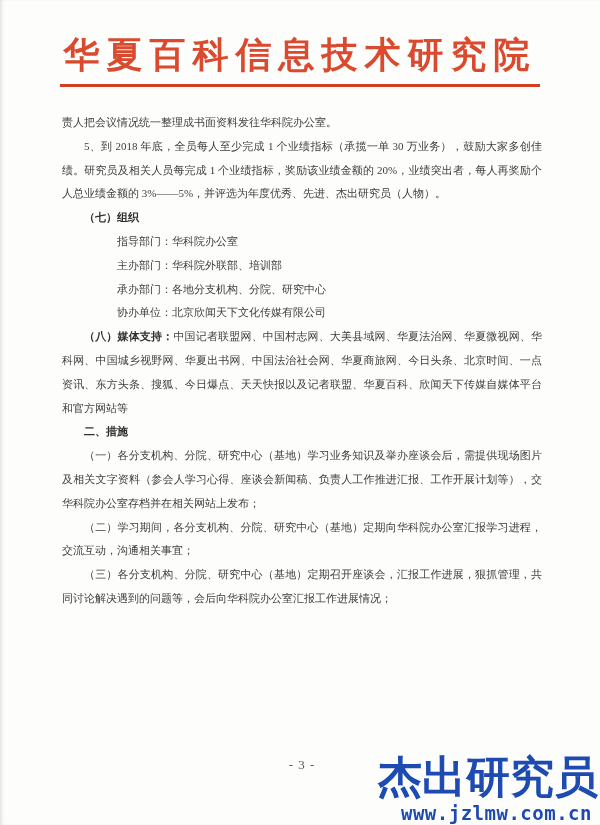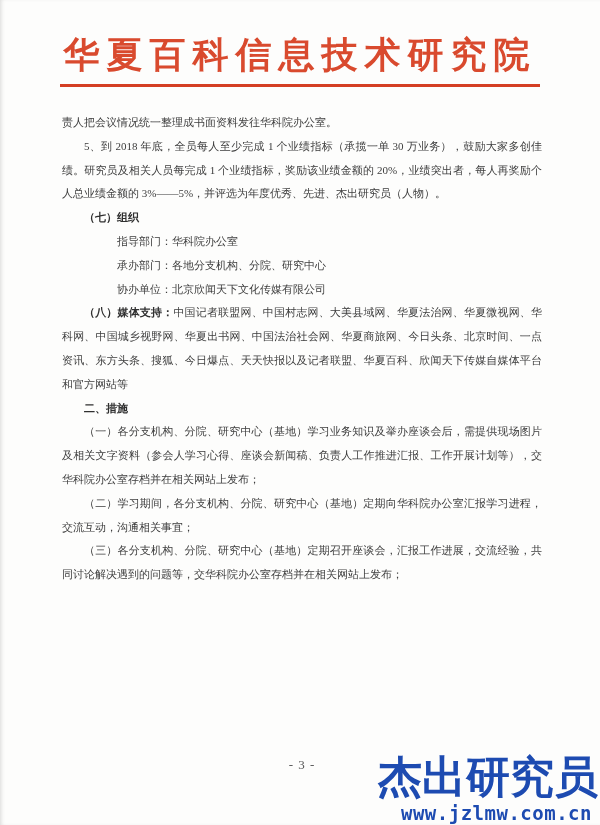--- a/index.html
+++ b/index.html
@@ -83,27 +83,28 @@
   <div class="header">
     <div class="title">华夏百科信息技术研究院</div>
     <div class="rule"></div>
   </div>
 
   <div class="body" id="doc-body">
       <p class="para indent-none">责人把会议情况统一整理成书面资料发往华科院办公室。</p>
       <p class="para indent-para">5、到 2018 年底，全员每人至少完成 1 个业绩指标（承揽一单 30 万业务），鼓励大家多创佳绩。研究员及相关人员每完成 1 个业绩指标，奖励该业绩金额的 20%，业绩突出者，每人再奖励个人总业绩金额的 3%——5%，并评选为年度优秀、先进、杰出研究员（人物）。</p>
       <p class="para indent-para bold">（七）组织</p>
       <p class="para indent-deep">指导部门：华科院办公室</p>
+      <p class="para indent-deep">主办部门：华科院外联部、培训部</p>
       <p class="para indent-deep">承办部门：各地分支机构、分院、研究中心</p>
       <p class="para indent-deep">协办单位：北京欣闻天下文化传媒有限公司</p>
       <p class="para indent-para"><b>（八）媒体支持：</b>中国记者联盟网、中国村志网、大美县域网、华夏法治网、华夏微视网、华科网、中国城乡视野网、华夏出书网、中国法治社会网、华夏商旅网、今日头条、北京时间、一点资讯、东方头条、搜狐、今日爆点、天天快报以及记者联盟、华夏百科、欣闻天下传媒自媒体平台和官方网站等</p>
       <p class="para indent-para bold">二、措施</p>
       <p class="para indent-para">（一）各分支机构、分院、研究中心（基地）学习业务知识及举办座谈会后，需提供现场图片及相关文字资料（参会人学习心得、座谈会新闻稿、负责人工作推进汇报、工作开展计划等），交华科院办公室存档并在相关网站上发布；</p>
       <p class="para indent-para">（二）学习期间，各分支机构、分院、研究中心（基地）定期向华科院办公室汇报学习进程，交流互动，沟通相关事宜；</p>
-      <p class="para indent-para">（三）各分支机构、分院、研究中心（基地）定期召开座谈会，汇报工作进展，交流经验，共同讨论解决遇到的问题等，交华科院办公室存档并在相关网站上发布；</p>
+      <p class="para indent-para">（三）各分支机构、分院、研究中心（基地）定期召开座谈会，汇报工作进展，狠抓管理，共同讨论解决遇到的问题等，会后向华科院办公室汇报工作进展情况；</p>
     </div>
 
   <div class="pagenum">- 3 -</div>
 
   <div class="watermark">
     <div class="wm-name">杰出研究员</div>
     <div class="wm-url">www.jzlmw.com.cn</div>
   </div>
 
 </div>

